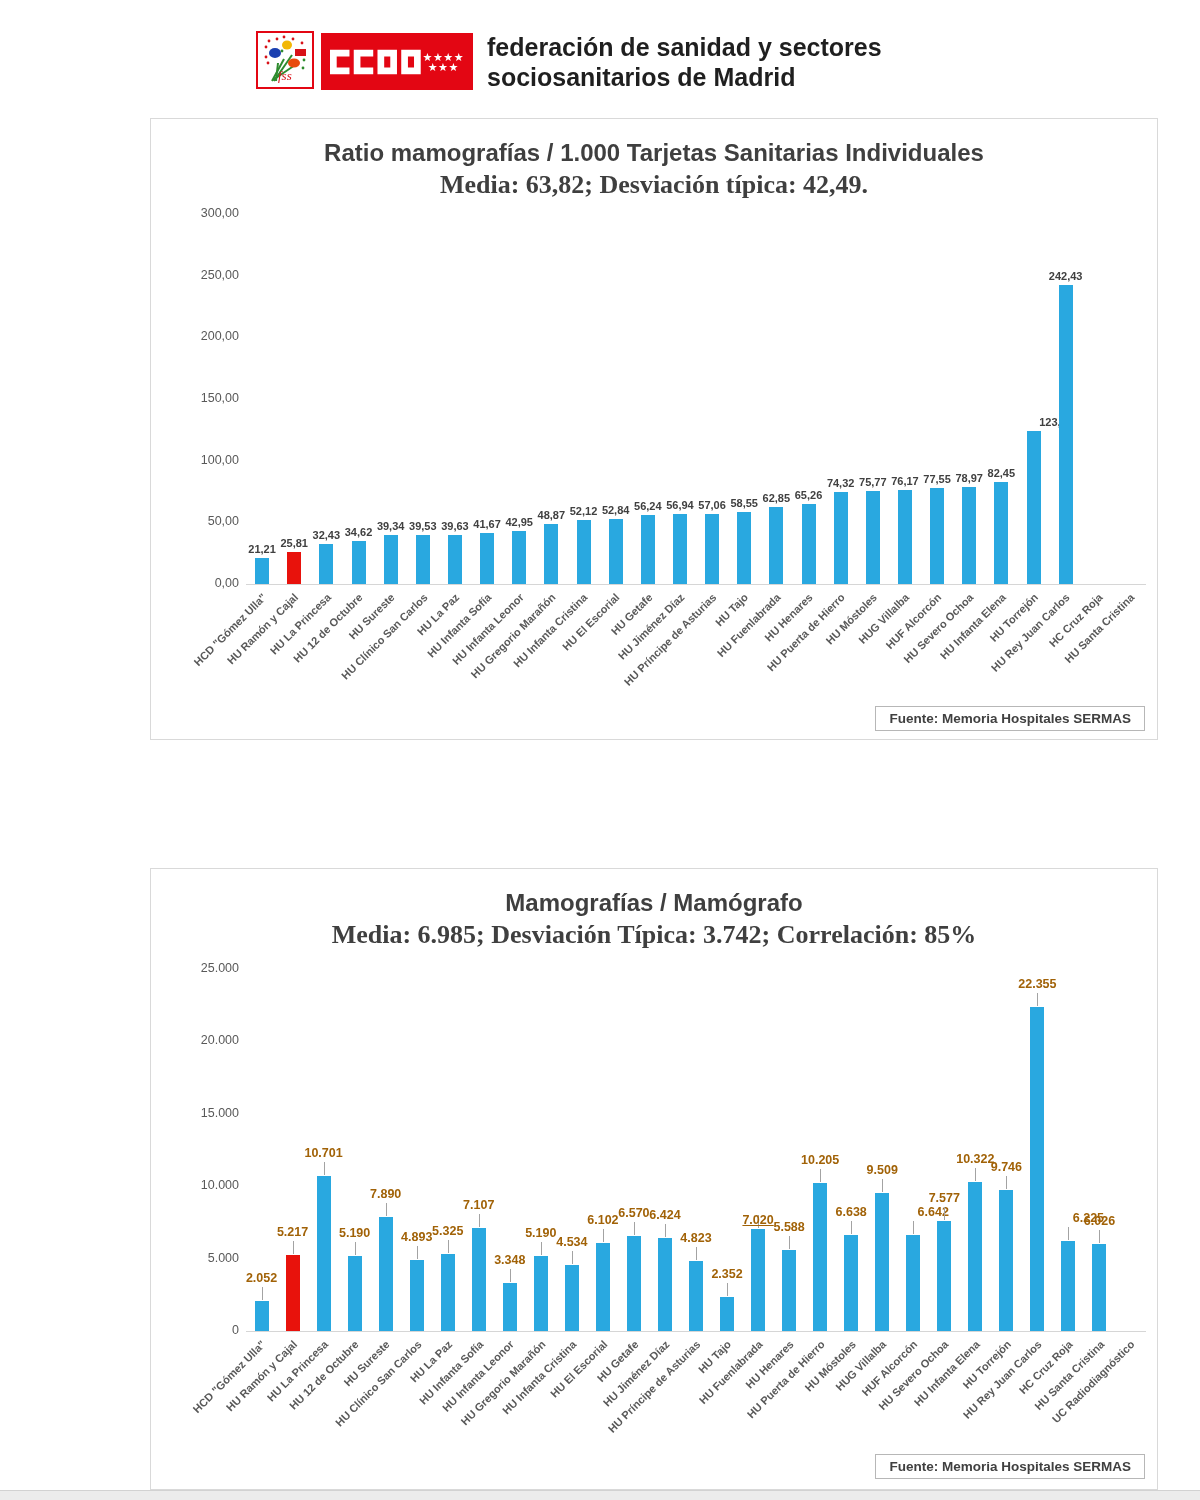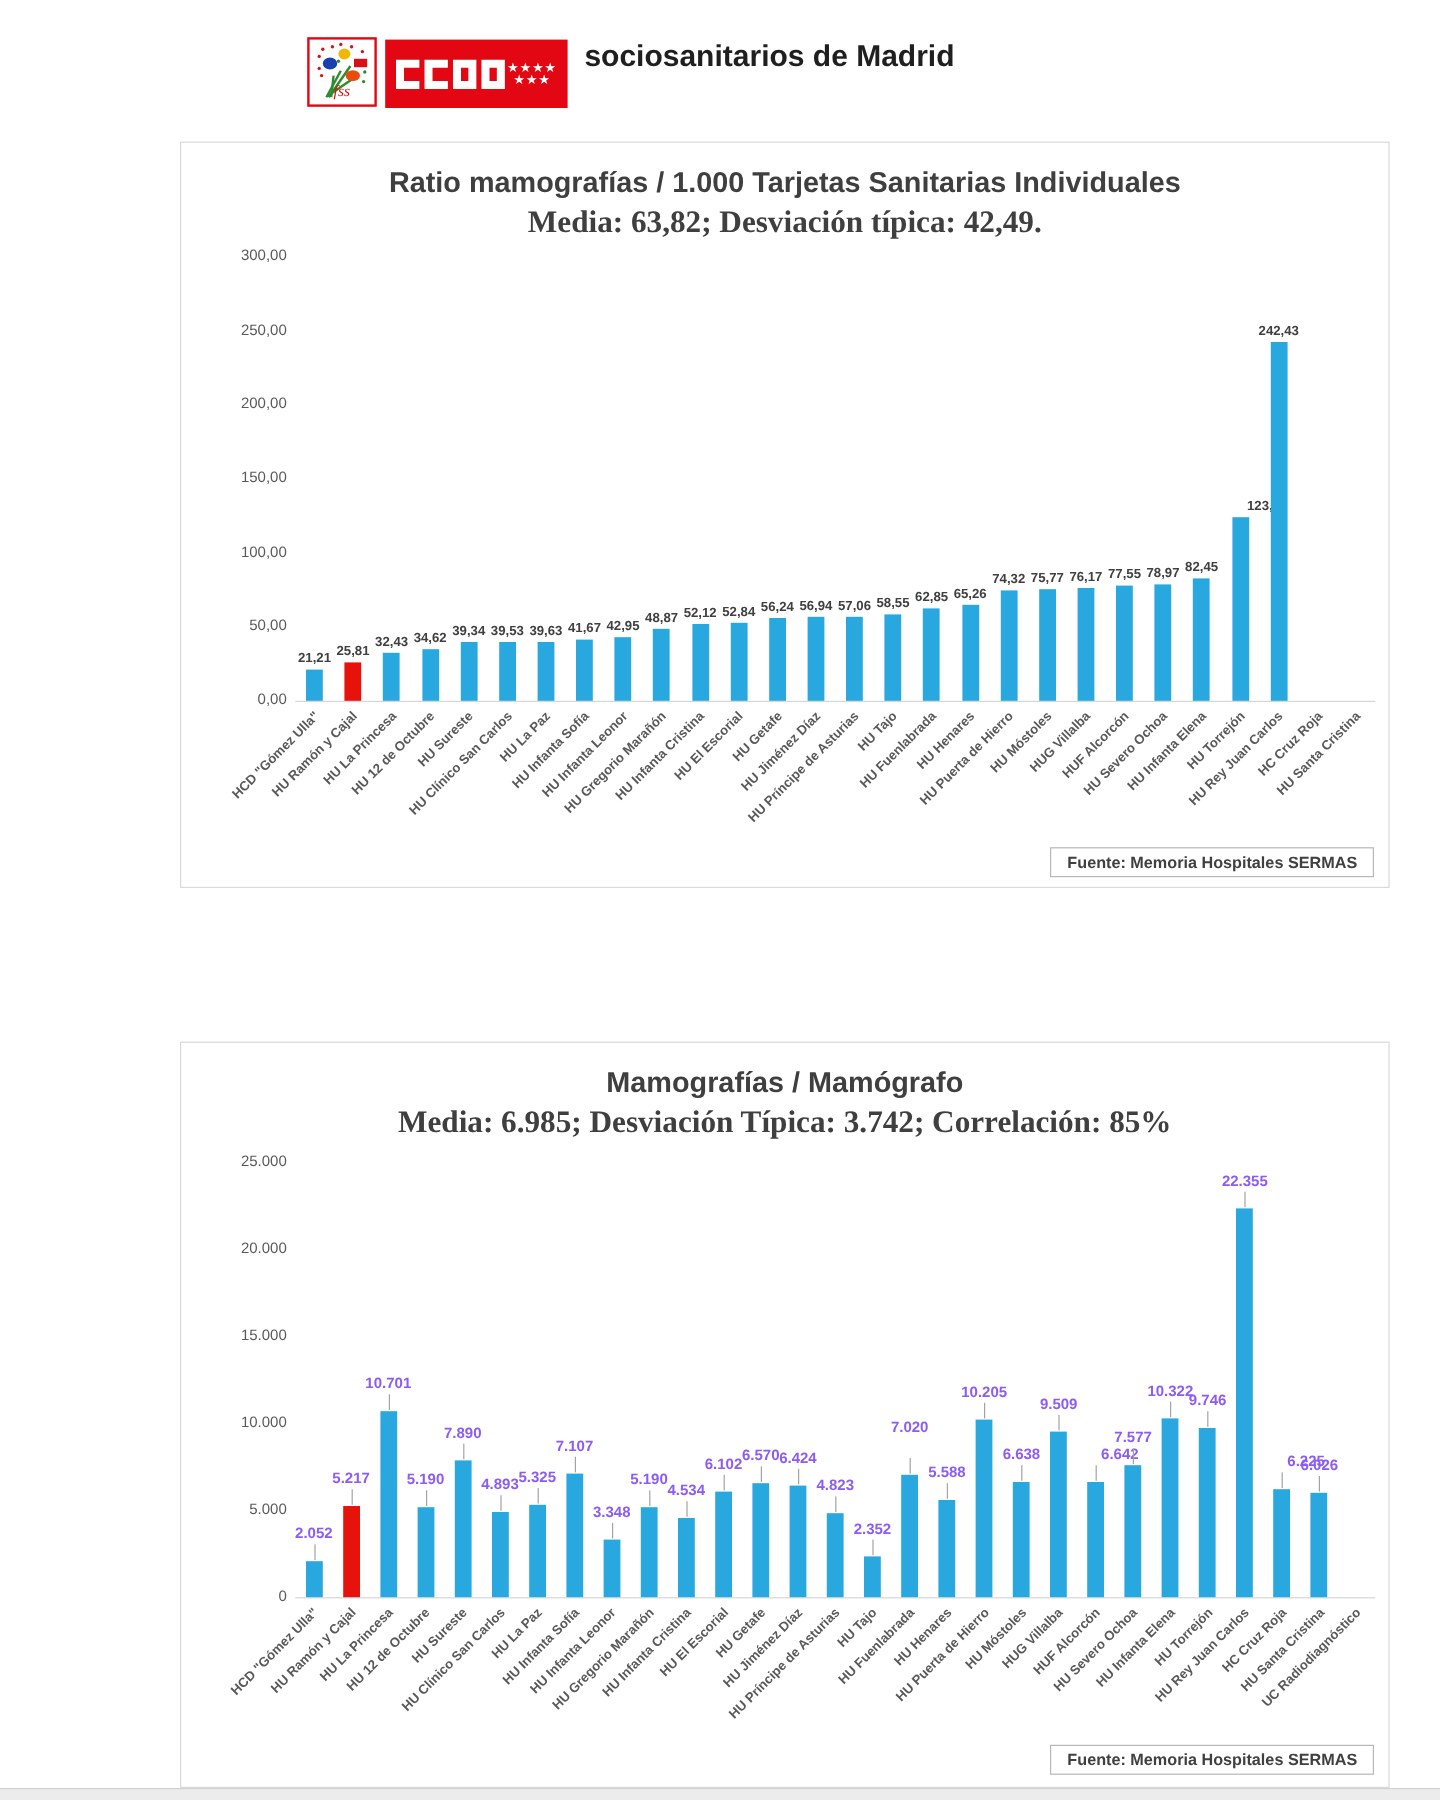--- a/index.html
+++ b/index.html
@@ -18,21 +18,21 @@
   #chart0{top:118px;}
   #chart1{top:868px;}
   .c-title{text-align:center;font-weight:700;font-size:24px;color:#3f3f3f;padding-top:20px;font-family:"Liberation Sans",sans-serif;}
   .c-sub{text-align:center;font-weight:700;font-size:26px;color:#3f3f3f;margin-top:3px;font-family:"Liberation Serif",serif;}
 
   .plot{position:absolute;border-bottom:1px solid #d6d6d6;}
   .ytick{position:absolute;left:-95px;width:88px;text-align:right;font-size:12.5px;color:#595959;white-space:nowrap;}
   .bar{position:absolute;bottom:0;}
   .leader{position:absolute;width:1px;background:#a3a3a3;}
   .dlabel1{position:absolute;transform:translateX(-50%);font-weight:700;font-size:11px;color:#404040;white-space:nowrap;}
-  .dlabel2{position:absolute;transform:translateX(-50%);font-weight:700;font-size:12.5px;color:#8b5cf6;white-space:nowrap;}
+  .dlabel2{position:absolute;transform:translateX(-50%);font-weight:700;font-size:12.5px;color:#a16207;white-space:nowrap;}
   .xtick{position:absolute;width:0;height:0;}
   .xtick span{position:absolute;right:2px;top:0;white-space:nowrap;transform:rotate(-45deg);transform-origin:100% 0%;font-weight:700;font-size:11px;color:#595959;}
 
   .source-box{position:absolute;right:12px;border:1px solid #b7b7b7;background:#fff;padding:4px 13px;font-weight:700;font-size:13.5px;color:#404040;white-space:nowrap;}
   #chart0 .source-box{top:587px;}
   #chart1 .source-box{top:585px;}
 
   .bottom-strip{position:absolute;left:0;top:1490px;width:1200px;height:10px;background:#ececec;border-top:1px solid #d2d2d2;}
 </style>
 </head>
@@ -79,20 +79,21 @@
         <path d="M117,1 H149 V41 H117 Z M128,12 H138 V30 H128 Z"></path>
       </g>
     </svg>
     <div class="stars">
       <div>★★★★</div>
       <div>★★★</div>
     </div>
   </div>
 
   <div class="org">
+    <div>federación de sanidad y sectores</div>
     <div>sociosanitarios de Madrid</div>
   </div>
 </div>
 
 <section class="chart" id="chart0">
   <div class="c-title">Ratio mamografías / 1.000 Tarjetas Sanitarias Individuales</div>
   <div class="c-sub">Media: 63,82; Desviación típica: 42,49.</div>
   <div class="plot" style="left: 95px; top: 95px; width: 900px; height: 370px;">
       <div class="ytick" style="top: 362px;">0,00</div>
       <div class="ytick" style="top: 300.333px;">50,00</div>
@@ -344,21 +345,21 @@
         <span>HU Príncipe de Asturias</span>
       </div>
       <div class="bar" style="left: 474.034px; width: 14px; height: 34.057px; background: rgb(41, 168, 224);"></div>
       <div class="leader" style="left: 481.034px; bottom: 35.057px; height: 13px;"></div>
       <div class="dlabel2" style="left: 481.034px; bottom: 50.057px;">2.352</div>
       <div class="xtick" style="left: 481.034px; top: 369px;">
         <span>HU Tajo</span>
       </div>
       <div class="bar" style="left: 505.069px; width: 14px; height: 101.65px; background: rgb(41, 168, 224);"></div>
       <div class="leader" style="left: 512.069px; bottom: 102.65px; height: 13px;"></div>
-      <div class="dlabel2" style="left: 512.069px; bottom: 135px;">7.020</div>
+      <div class="dlabel2" style="left: 512.069px; bottom: 104px; text-decoration: underline;">7.020</div>
       <div class="xtick" style="left: 512.069px; top: 369px;">
         <span>HU Fuenlabrada</span>
       </div>
       <div class="bar" style="left: 536.103px; width: 14px; height: 80.9142px; background: rgb(41, 168, 224);"></div>
       <div class="leader" style="left: 543.103px; bottom: 81.9142px; height: 13px;"></div>
       <div class="dlabel2" style="left: 543.103px; bottom: 96.9142px;">5.588</div>
       <div class="xtick" style="left: 543.103px; top: 369px;">
         <span>HU Henares</span>
       </div>
       <div class="bar" style="left: 567.138px; width: 14px; height: 147.768px; background: rgb(41, 168, 224);"></div>

